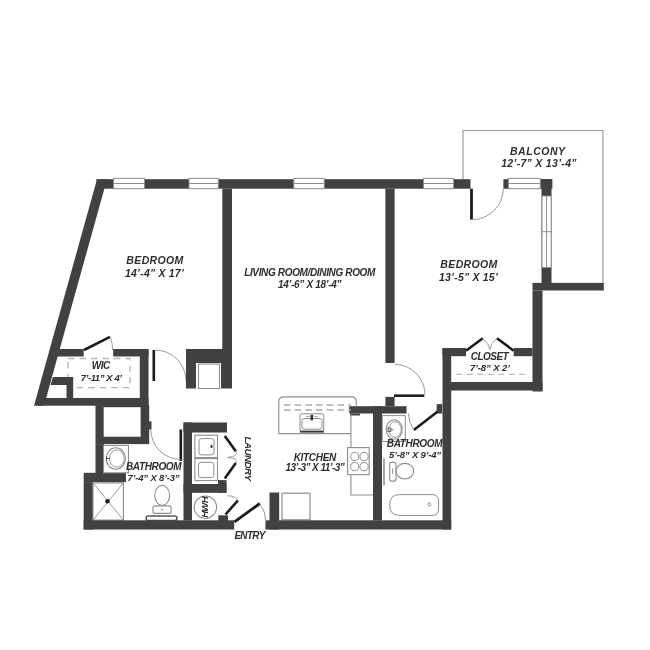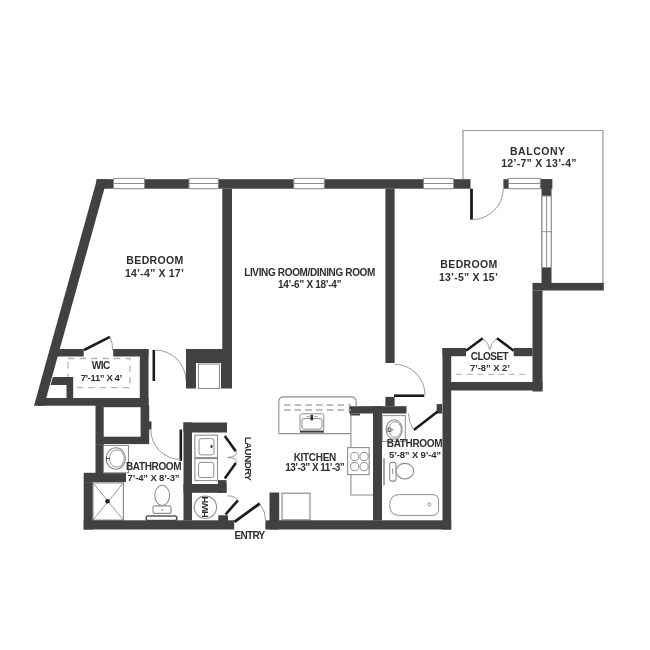--- a/index.html
+++ b/index.html
@@ -1,16 +1,16 @@
 <!DOCTYPE html>
 <html><head>
 <meta charset="utf-8">
 <style>
   html,body{margin:0;padding:0;background:#fff;}
-  .wrap{width:650px;height:650px;position:relative;background:#fff;}
+  .wrap{width:650px;height:650px;position:relative;background:#fff;font-style:italic;}
   svg{display:block;}
   text{font-family:"Liberation Sans",sans-serif;fill:#2e2e2e;}
   .rm{font-size:10.5px;font-weight:bold;letter-spacing:-0.2px;}
   .dm{font-size:10.5px;font-weight:bold;letter-spacing:-0.2px;}
   .sm{font-size:9.5px;font-weight:bold;letter-spacing:-0.2px;}
 </style>
 </head>
 <body>
 <div class="wrap">
 <svg width="650" height="650" viewBox="0 0 650 650">

